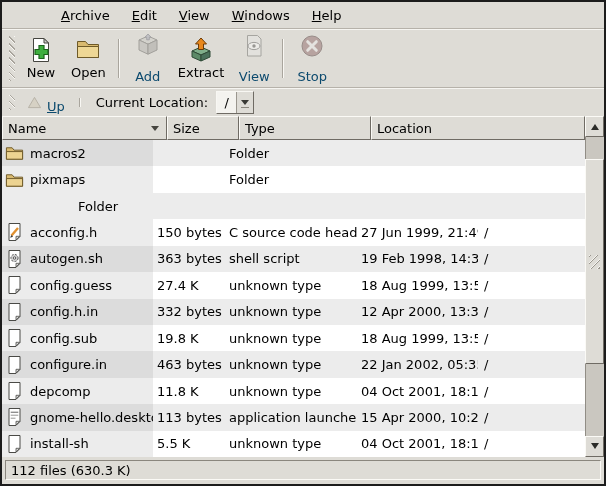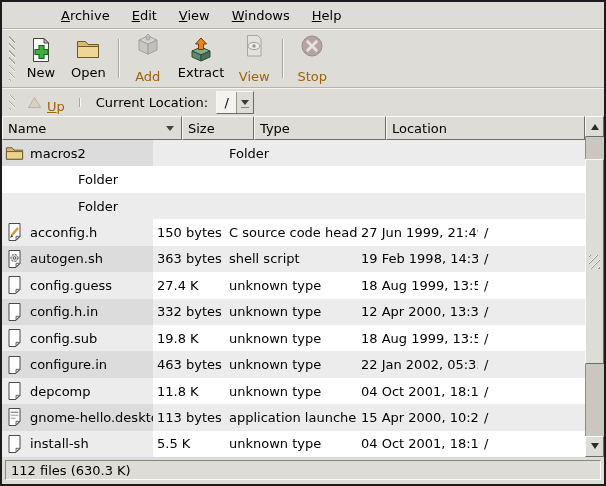--- a/index.html
+++ b/index.html
@@ -25,21 +25,21 @@
   .toolbar { height:57px; flex:none; display:flex; align-items:center; padding:2px 6px 2px 4px; }
   .grip { width:6px; align-self:stretch; margin:4px 3px; flex:none;
           background:repeating-linear-gradient(45deg,#f8f7f3 0 1px,#a9a59d 1px 2px,transparent 2px 5px); }
   .tb-btn { display:flex; flex-direction:column; align-items:center; justify-content:center;
             gap:2px; min-width:46px; padding:2px 7px; background:transparent; border:none;
             font-size:13px; color:#000; font-family:inherit; }
   .tb-icon { width:26px; height:26px; flex:none; }
   .tb-sep { width:2px; align-self:stretch; margin:7px 5px; flex:none;
             border-left:1px solid #a9a59d; border-right:1px solid #f8f7f3; }
   .disabled .tb-icon, .disabled .up-icon { opacity:.45; filter:grayscale(55%); }
-  .disabled .tb-label, .disabled .up-label { color:#a16207;margin-top:8px; }
+  .disabled .tb-label, .disabled .up-label { color:#0c4a6e;margin-top:8px; }
 
   
   .locbar { height:27px; flex:none; display:flex; align-items:center; padding:2px 4px; }
   .up-btn { display:flex; align-items:center; gap:5px; background:none; border:none;
             padding:2px 9px; font-size:13px; font-family:inherit; }
   .up-icon { width:15px; height:13px; }
   .up-label u { text-decoration:underline; }
   .loc-label { margin:0 8px 0 10px; }
   .combo { display:flex; height:23px; border:1px solid; border-color:#f8f7f3 #6f6b64 #6f6b64 #f8f7f3; background:var(--bg); }
   .combo-value { width:20px; display:flex; align-items:center; justify-content:center;
@@ -47,21 +47,21 @@
   .combo-arrow { width:16px; display:flex; flex-direction:column; align-items:center; justify-content:center; gap:1px; }
   .combo-arrow .tri-down { width:0; height:0; border:4px solid transparent; border-top:5px solid #3a3a36; margin-top:3px; }
   .combo-arrow .bar { width:8px; height:1px; background:#8a867e; }
 
   
   .tablewrap { flex:1; display:flex; min-height:0; }
   .tablemain { flex:1; display:flex; flex-direction:column; min-width:0; }
   .thead { display:flex; height:24px; flex:none; }
   .hcell { background:var(--bg); border:1px solid; border-color:#fbfaf6 #6f6b64 #6f6b64 #fbfaf6;
            display:flex; align-items:center; padding:0 5px; overflow:hidden; white-space:nowrap; }
-  .h0 { width:180px; } .h1 { width:72px; } .h2 { width:132px; } .h3 { width:121px; } .h4 { flex:1; }
+  .h0 { width:165px; } .h1 { width:72px; } .h2 { width:132px; } .h3 { width:121px; } .h4 { flex:1; }
   .sort-arrow { margin-left:auto; margin-right:2px; width:0; height:0;
                 border:4px solid transparent; border-top:5px solid #46453f; margin-top:5px; }
 
   .tbody { flex:1; display:flex; flex-direction:column; background:#fff; min-height:0; }
   .row { display:flex; flex:1; min-height:0; }
   .c { display:flex; align-items:center; padding:0 4px; overflow:hidden; white-space:nowrap; background:var(--row-bg,#fff); }
   .c0 { width:151px; gap:6px; padding-left:3px; background:var(--name-col-bg,#ececec); }
   .c1 { width:72px; } .c2 { width:132px; } .c3 { width:121px; } .c4 { flex:1; padding-left:6px; }
   .row.alt .c  { background:var(--row-alt-bg,#ececec); }
   .row.alt .c0 { background:var(--name-col-alt-bg,#dcdcdc); }
@@ -251,20 +251,26 @@
                 <use href="#sym-folder-icon"></use>
               </svg>
               <span class="fname">macros2</span>
             </div>
             <div class="c c1"></div>
             <div class="c c2">Folder</div>
             <div class="c c3"></div>
             <div class="c c4"></div>
           </div>
           <div class="row">
+            <div class="c c0">
+              <svg class="ficon">
+                <use href="#sym-folder-icon"></use>
+              </svg>
+              <span class="fname">pixmaps</span>
+            </div>
             <div class="c c1"></div>
             <div class="c c2">Folder</div>
             <div class="c c3"></div>
             <div class="c c4"></div>
           </div>
           <div class="row alt">
             <div class="c c1"></div>
             <div class="c c2">Folder</div>
             <div class="c c3"></div>
             <div class="c c4"></div>

